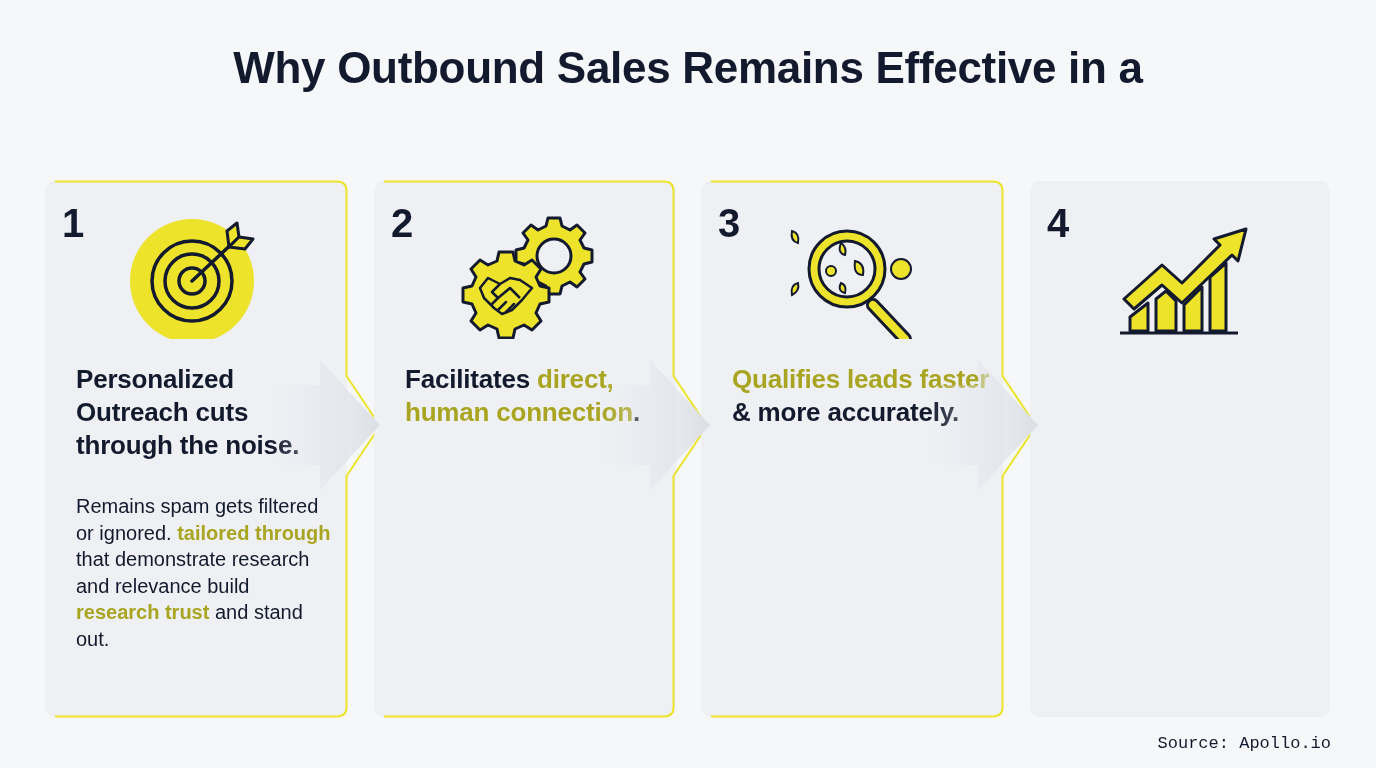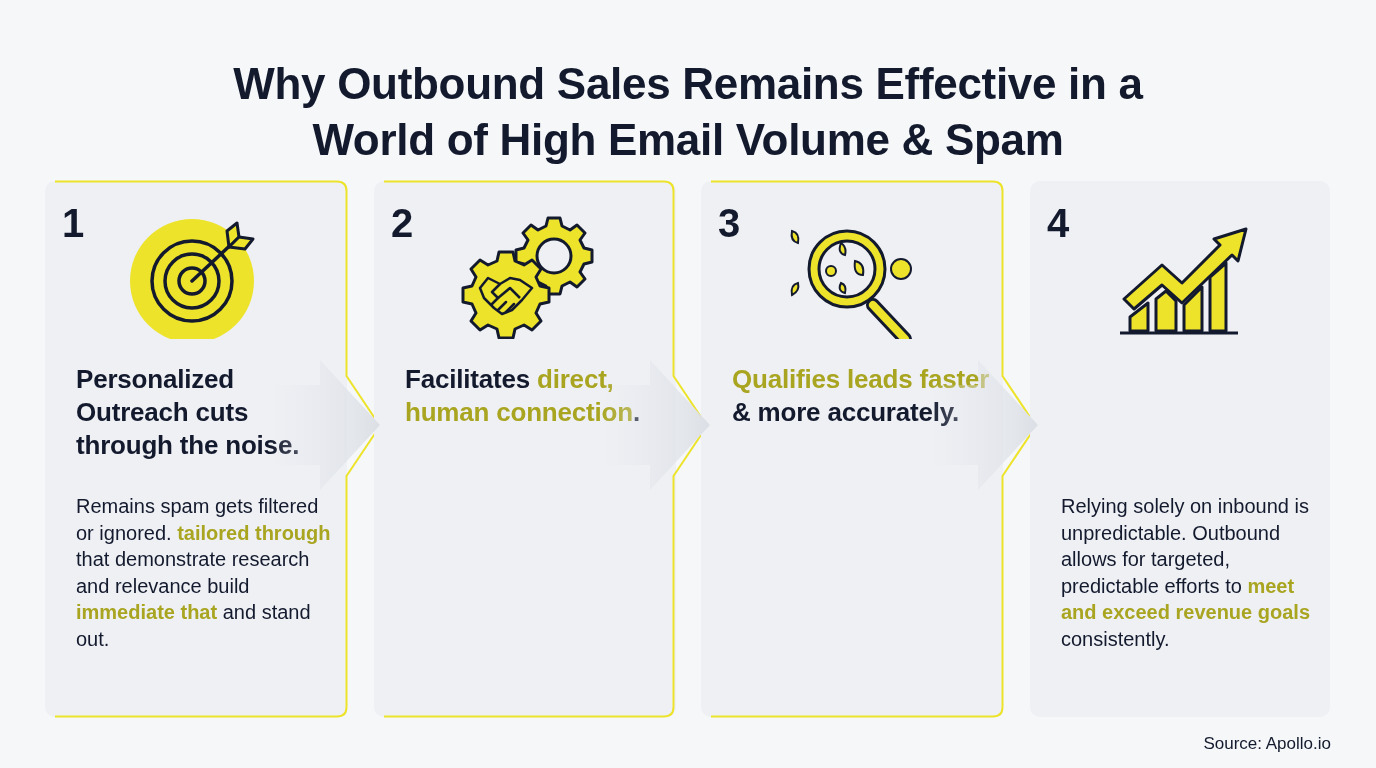--- a/index.html
+++ b/index.html
@@ -5,21 +5,21 @@
   * { box-sizing: border-box; margin: 0; padding: 0; }
   html, body { width: 1376px; height: 768px; overflow: hidden; }
   body {
     background: #f5f7f9;
     font-family: "Liberation Sans", "DejaVu Sans", sans-serif;
     color: #141a2e;
     position: relative;
   }
   .title {
     position: absolute;
-    left: 0; top: 56px; width: 1376px;
+    left: 0; top: 40px; width: 1376px;
     text-align: center;
     font-size: 44px;
     line-height: 56px;
     font-weight: 700;
     color: #141a2e;
     letter-spacing: -0.3px;
   }
   .card {
     position: absolute;
     top: 181px;
@@ -67,28 +67,28 @@
     position: absolute;
     top: 360px;
     width: 110px; height: 130px;
     pointer-events: none;
   }
   .source {
     position: absolute;
     right: 45px; top: 734px;
     font-size: 17px;
     color: #141a2e;
+    font-family: Liberation Mono, monospace;
   }
 </style>
 </head>
 <body>
 
 <h1 class="title">
   <span>Why Outbound Sales Remains Effective in a</span><br>
-  <span>World of High Email Volume &amp; Spam</span>
 </h1>
 
 <div class="card c1">
   <svg class="border-svg" width="302" height="536">
     <path d="M10 0.5 H292 Q301.5 0.5 301.5 10 V195 L335 245 L301.5 295 V526 Q301.5 535.5 292 535.5 H10" fill="none" stroke="#ede32b" stroke-width="2"></path>
   </svg>
   <div class="num">1</div>
   <div class="icon-wrap">
     <svg width="140" height="130" viewBox="0 0 140 130">
       <circle cx="67" cy="72" r="62" fill="#ede32b"></circle>
@@ -97,21 +97,21 @@
       <circle cx="67" cy="72" r="13" fill="none" stroke="#141a2e" stroke-width="3.5"></circle>
       <line x1="67" y1="72" x2="112" y2="30" stroke="#141a2e" stroke-width="3.5" stroke-linecap="round"></line>
       <path d="M104 38 L102 22 L112 14 L114 28 Z" fill="#ede32b" stroke="#141a2e" stroke-width="3" stroke-linejoin="round"></path>
       <path d="M104 38 L120 40 L128 30 L114 28 Z" fill="#ede32b" stroke="#141a2e" stroke-width="3" stroke-linejoin="round"></path>
     </svg>
   </div>
   <div class="heading">
     <span>Personalized Outreach cuts through the noise.</span>
   </div>
   <div class="body">
-    <span>Remains spam gets filtered or ignored. </span><span class="hl">tailored through</span><span> that demonstrate research and relevance build </span><span class="hl">immediate that</span><span> and stand out.</span>
+    <span>Remains spam gets filtered or ignored. </span><span class="hl">tailored through</span><span> that demonstrate research and relevance build </span><span class="hl">research trust</span><span> and stand out.</span>
   </div>
 </div>
 
 <div class="card c2">
   <svg class="border-svg" width="302" height="536">
     <path d="M10 0.5 H290 Q299.5 0.5 299.5 10 V195 L333 245 L299.5 295 V526 Q299.5 535.5 290 535.5 H10" fill="none" stroke="#ede32b" stroke-width="2"></path>
   </svg>
   <div class="num">2</div>
   <div class="icon-wrap">
     <svg width="140" height="130" viewBox="0 0 140 130">
@@ -162,23 +162,20 @@
   <div class="icon-wrap">
     <svg width="140" height="130" viewBox="0 0 140 130">
       <path d="M20 122 V108 L38 94 V122 Z" fill="#ede32b" stroke="#141a2e" stroke-width="3" stroke-linejoin="round"></path>
       <path d="M46 122 V90 L56 82 L66 92 V122 Z" fill="#ede32b" stroke="#141a2e" stroke-width="3" stroke-linejoin="round"></path>
       <path d="M74 122 V96 L92 78 V122 Z" fill="#ede32b" stroke="#141a2e" stroke-width="3" stroke-linejoin="round"></path>
       <path d="M100 122 V68 L116 54 V122 Z" fill="#ede32b" stroke="#141a2e" stroke-width="3" stroke-linejoin="round"></path>
       <path d="M14 90 L52 56 L72 74 L110 36 L104 30 L136 20 L128 52 L122 46 L72 94 L52 76 L24 100 Z" fill="#ede32b" stroke="#141a2e" stroke-width="3" stroke-linejoin="round"></path>
       <line x1="10" y1="124" x2="128" y2="124" stroke="#141a2e" stroke-width="3"></line>
     </svg>
   </div>
-  <div class="body">
-    <span>Relying solely on inbound is unpredictable. Outbound allows for targeted, predictable efforts to </span><span class="hl">meet and exceed revenue goals</span><span> consistently.</span>
-  </div>
 </div>
 
 <svg class="chev" style="left:270px;" viewBox="0 0 110 130">
   <defs>
     <linearGradient id="g1" x1="0" x2="1">
       <stop offset="0" stop-color="#e4e7ec" stop-opacity="0"></stop>
       <stop offset="1" stop-color="#dcdfe5"></stop>
     </linearGradient>
   </defs>
   <path d="M0 25 H50 V0 L110 65 L50 130 V105 H0 Z" fill="url(#g1)"></path>

